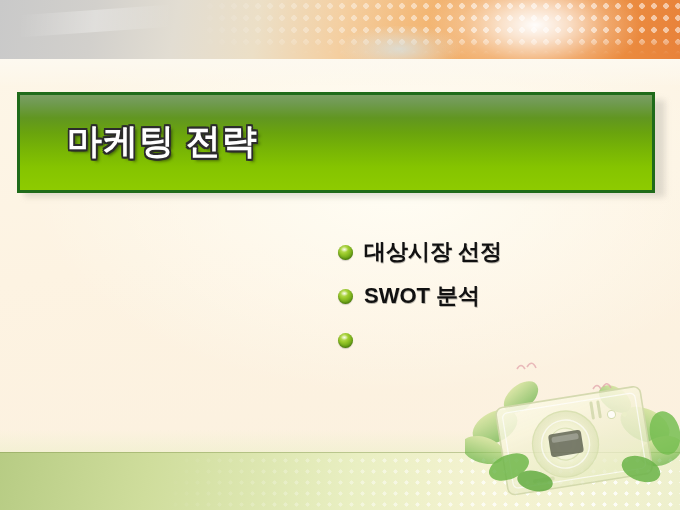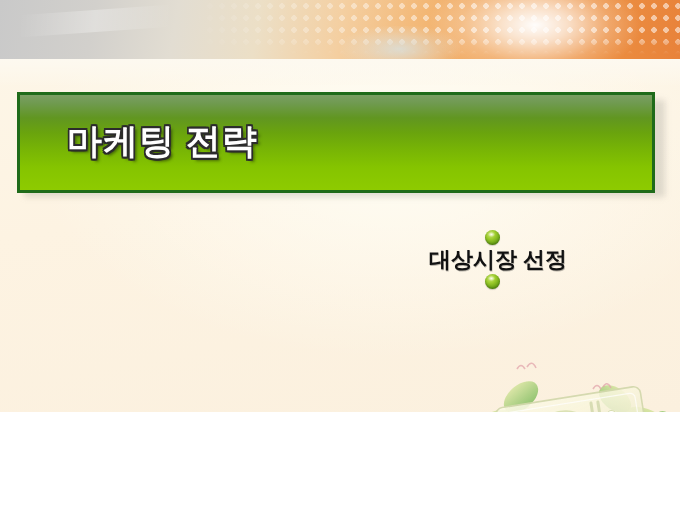--- a/index.html
+++ b/index.html
@@ -7,21 +7,21 @@
     padding: 0;
     background: #ffffff;
   }
   body {
     font-family: "Liberation Sans", "DejaVu Sans", sans-serif;
   }
 
   #slide {
     position: relative;
     width: 680px;
-    height: 412px;
+    height: 510px;
     overflow: hidden;
     background: #fdf6e6;
     text-align: center;
   }
 
   
 
   
   .bg-body {
     position: absolute;
@@ -201,21 +201,20 @@
   .bullets {
     position: absolute;
     left: 338px;
     top: 230px;
     width: 320px;
   }
   .bullet-row {
     display: flex;
     align-items: center;
     height: 44px;
-    flex-direction: column;
   }
   .bullet-dot {
     position: relative;
     width: 15px;
     height: 15px;
     border-radius: 50%;
     flex: 0 0 auto;
     margin-right: 11px;
     background:
       radial-gradient(circle at 38% 28%, #cfe87a 0%, #9ccb2c 34%, #6aa215 68%, #4b7c10 100%);
@@ -325,20 +324,24 @@
   <div class="title-bar"></div>
   <div class="title-text">마케팅 전략</div>
 
   <div class="bullets">
 
     <div class="bullet-row">
       <span class="bullet-dot"></span>
       <span class="bullet-label">대상시장 선정</span>
     </div>
 
+    <div class="bullet-row">
+      <span class="bullet-dot"></span>
+      <span class="bullet-label">SWOT 분석</span>
+    </div>
 
 
 
     <div class="bullet-row">
       <span class="bullet-dot"></span>
     </div>
 
   </div>
 
 </div>

